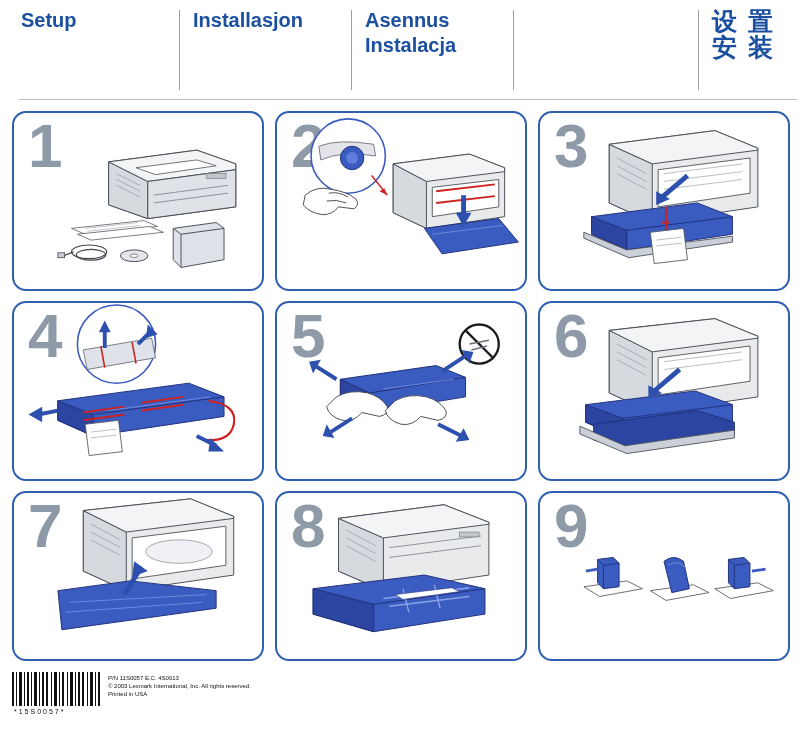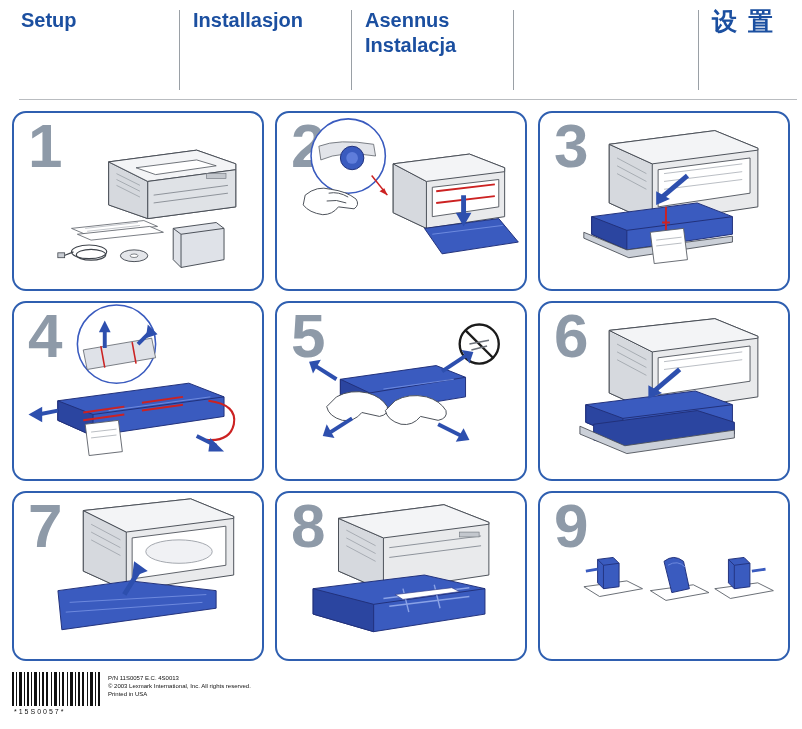--- a/index.html
+++ b/index.html
@@ -149,20 +149,21 @@
       <div class="lang-line">Instalacja</div>
     </div>
 
     <div class="lang-col" style="width:185px">
       <div class="divider"></div>
     </div>
 
     <div class="lang-col" style="width:90px">
       <div class="divider"></div>
       <div class="lang-line cjk">设 置</div>
+      <div class="lang-line cjk">安 装</div>
     </div>
 
   </div>
   <div class="header-rule"></div>
 </div>
 
 <div class="grid">
 
   <div class="panel" style="left:0px; top:0px; width:252px; height:180px;">
     <div class="step-num">1</div>

